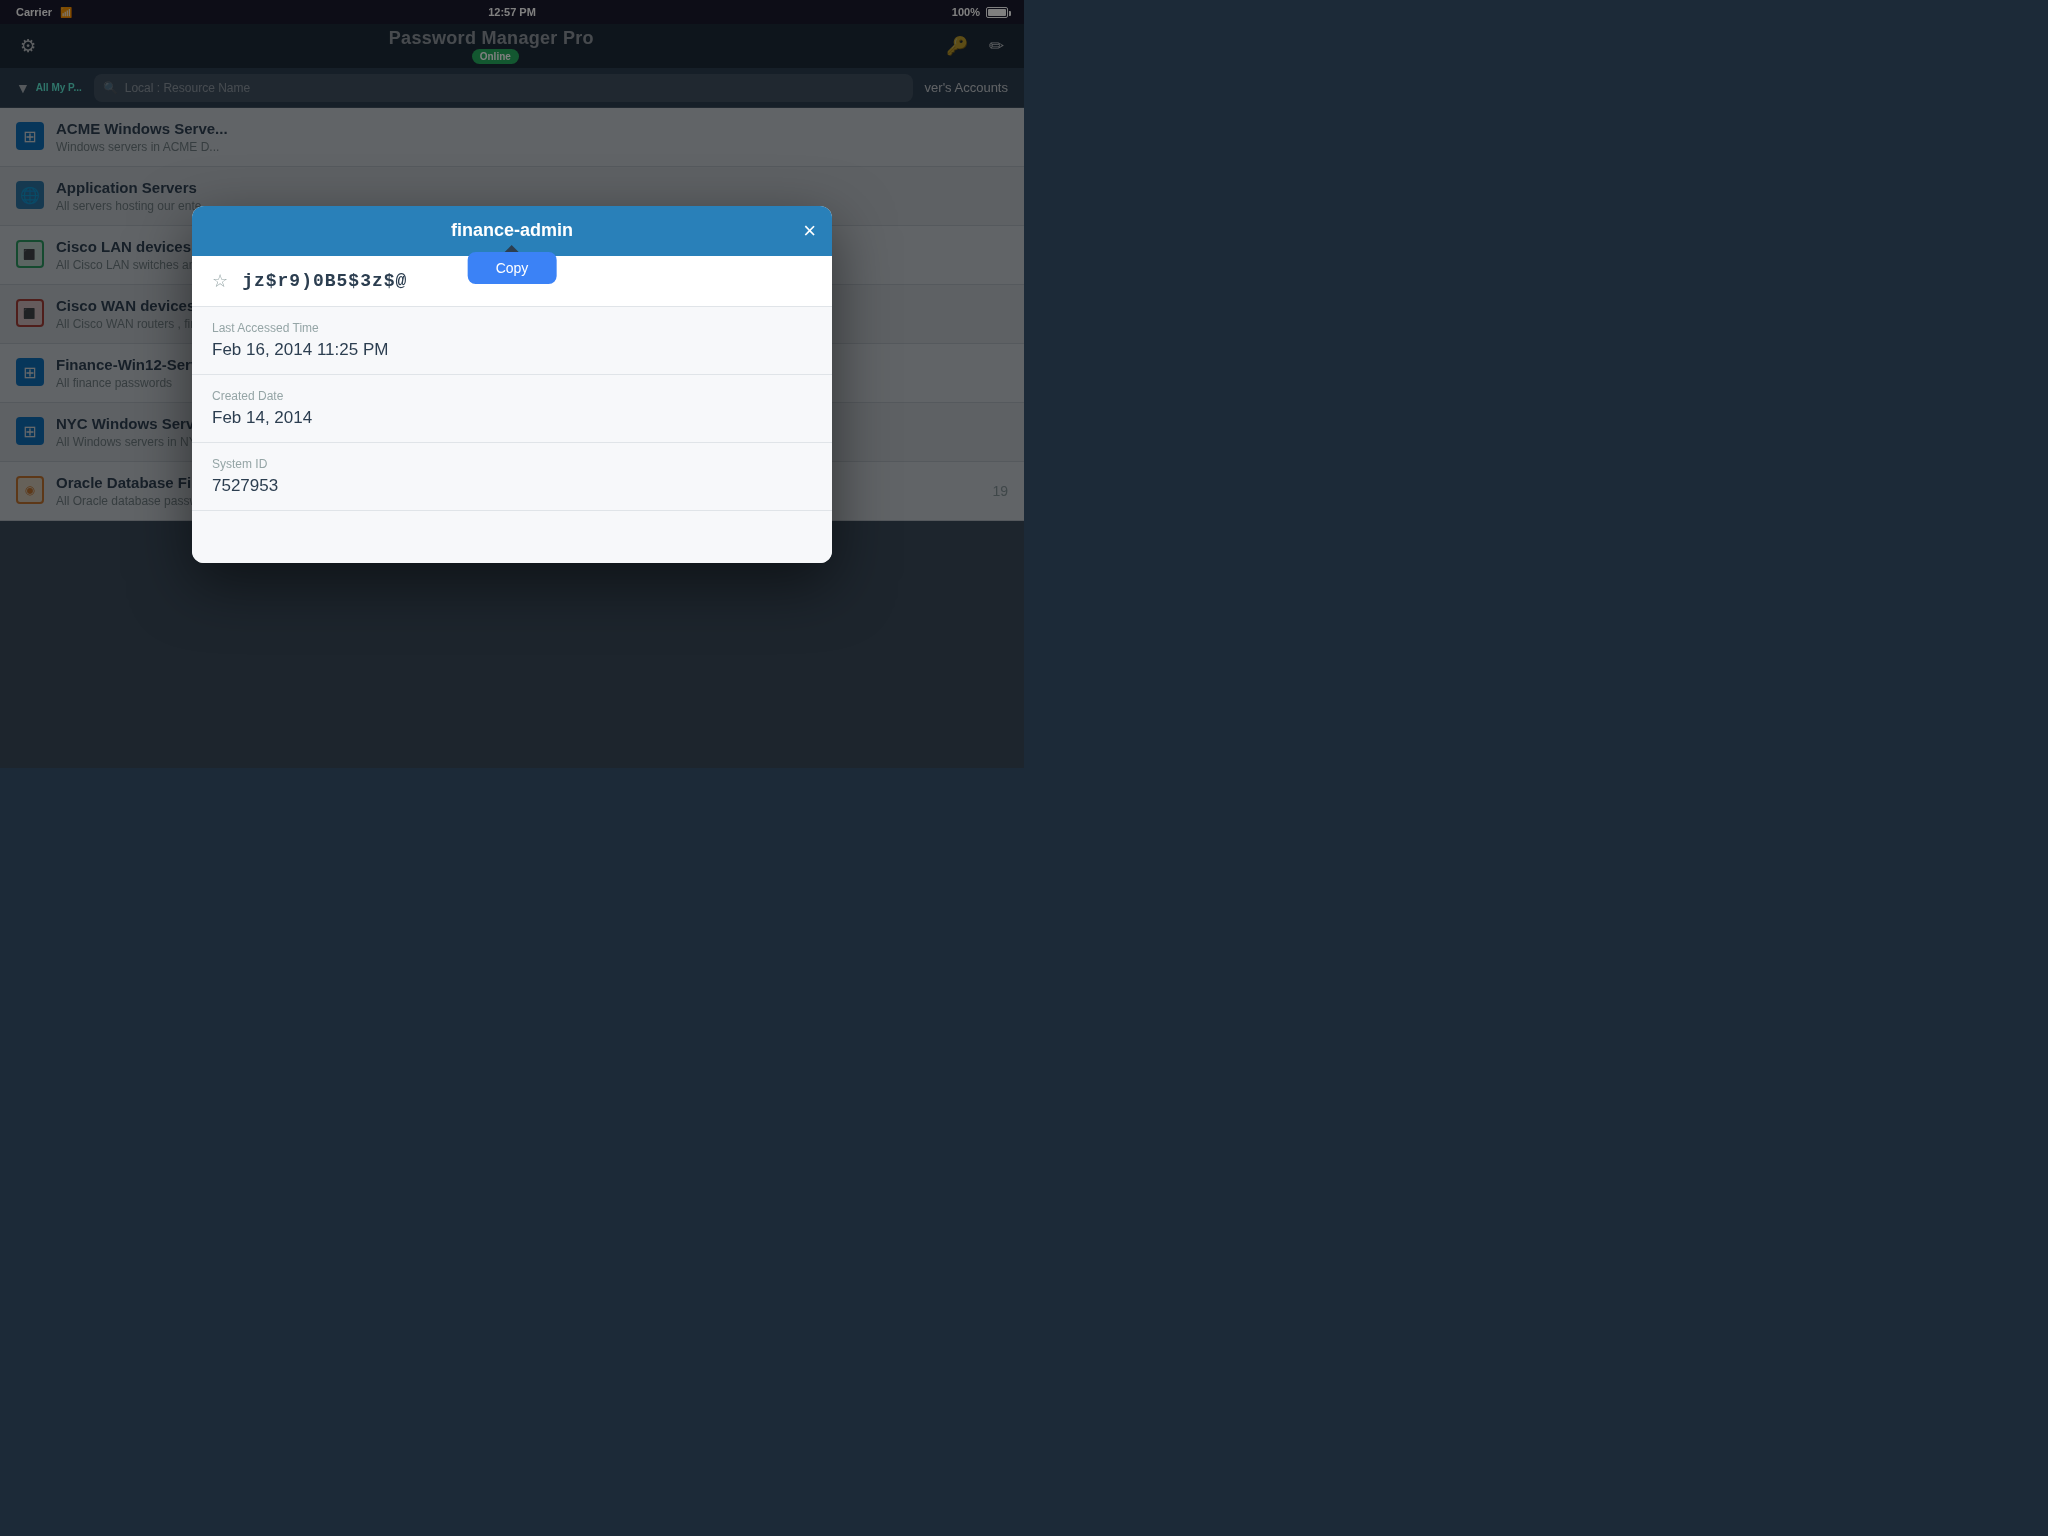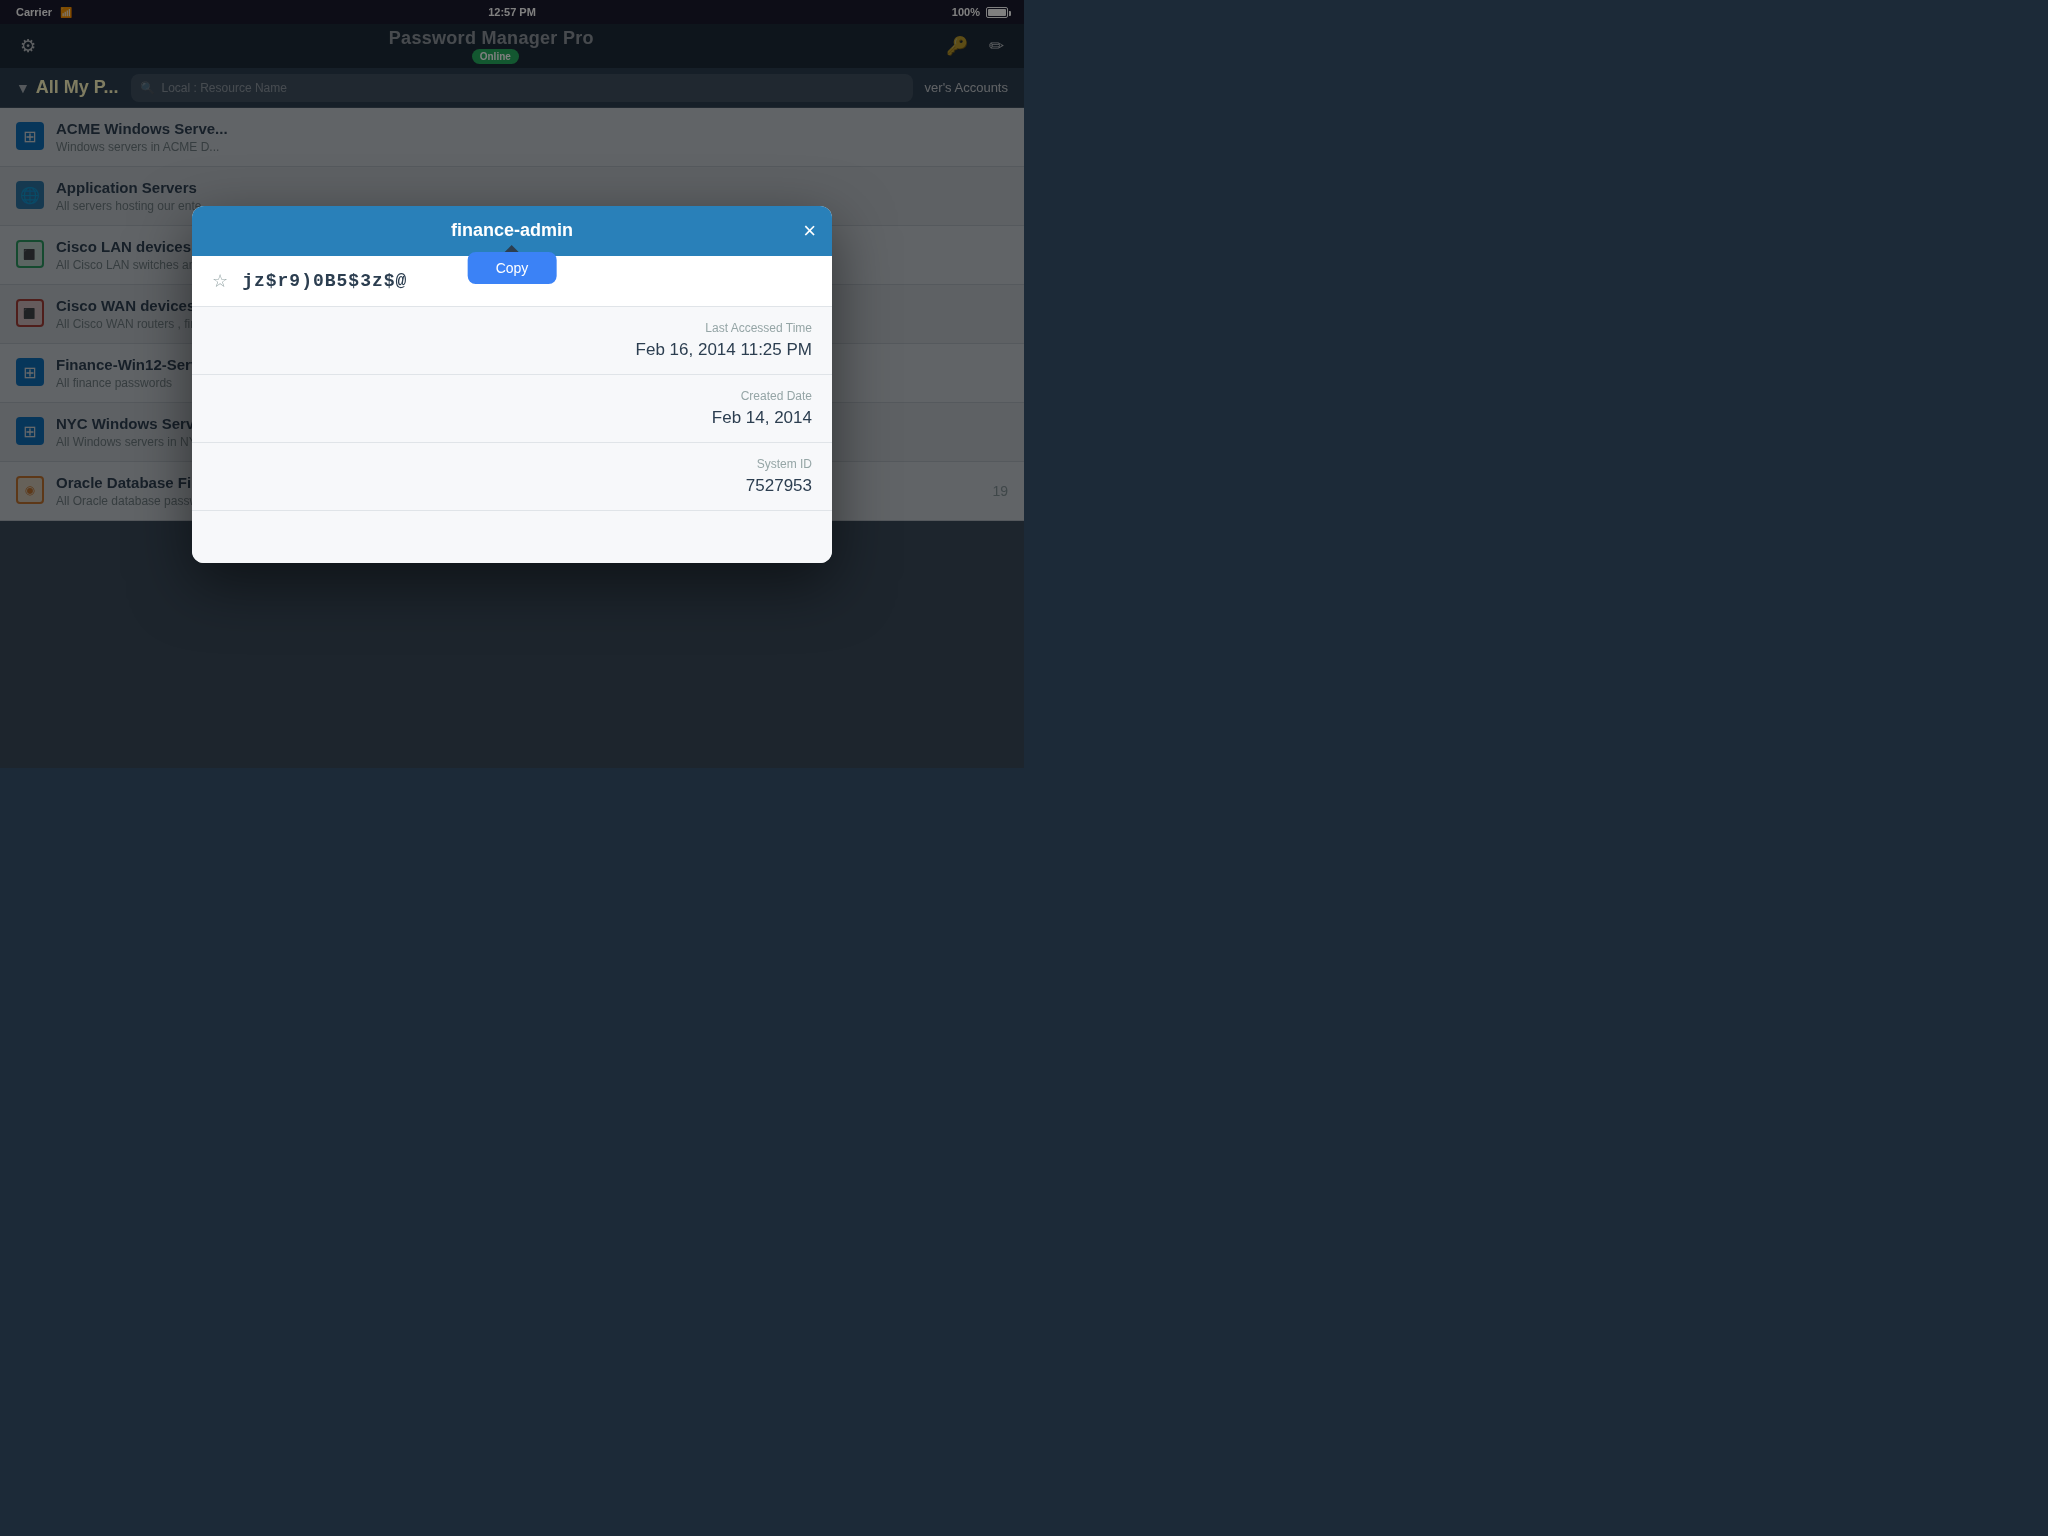--- a/index.html
+++ b/index.html
@@ -106,22 +106,22 @@
       border-bottom: 1px solid rgba(255,255,255,0.1);
     }
     .filter-label {
       color: rgba(255,255,255,0.6);
       font-size: 14px;
       display: flex;
       align-items: center;
       gap: 6px;
     }
     .filter-dropdown {
-      color: #fef9c3;
-      font-size: 18px;
+      color: #5eead4;
+      font-size: 10px;
       font-weight: 600;
     }
     .search-box {
       flex: 1;
       background: rgba(255,255,255,0.1);
       border-radius: 8px;
       height: 28px;
       display: flex;
       align-items: center;
       padding: 0 10px;
@@ -186,21 +186,20 @@
 
     
     .overlay {
       position: absolute;
       top: 0; left: 0; right: 0; bottom: 0;
       background: rgba(0,0,0,0.5);
       z-index: 100;
       display: flex;
       align-items: center;
       justify-content: center;
-      text-align: right;
     }
 
     
     .modal {
       background: #f0f2f5;
       border-radius: 12px;
       width: 640px;
       overflow: hidden;
       box-shadow: 0 20px 60px rgba(0,0,0,0.5);
       position: relative;

